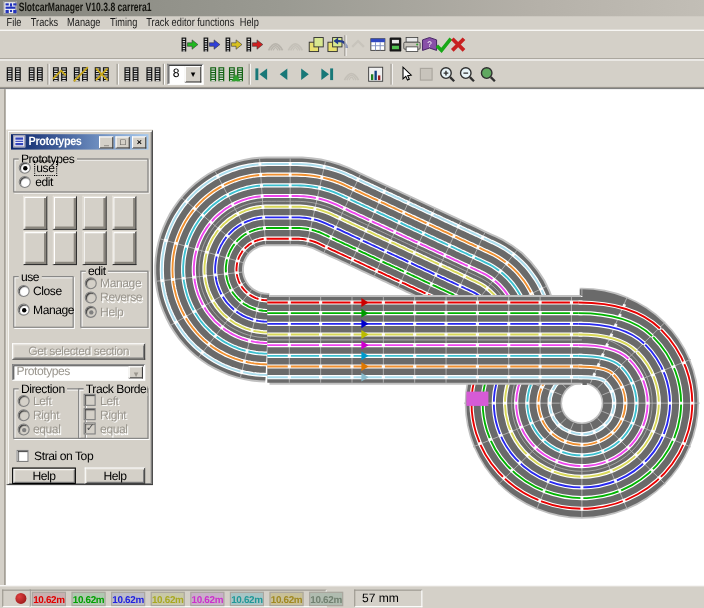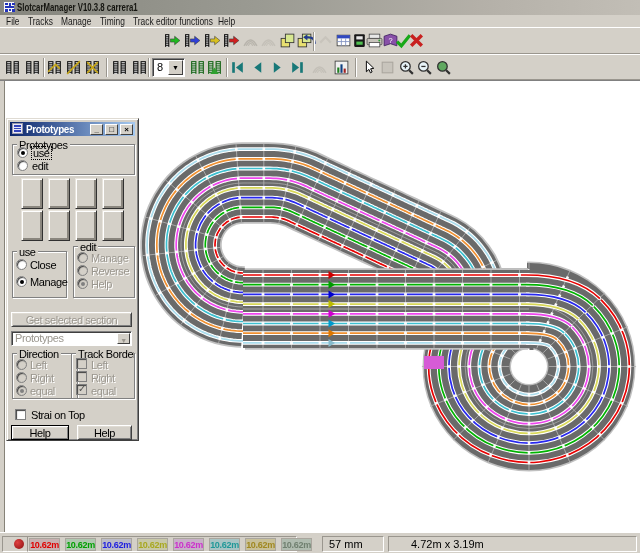--- a/index.html
+++ b/index.html
@@ -989,16 +989,13 @@
   <div class="chip" style="left:65px;background:#b0c8b0;color:#00a000">10.62m</div>
   <div class="chip" style="left:101px;background:#bcbcc8;color:#2020e0">10.62m</div>
   <div class="chip" style="left:137px;background:#c8c8a8;color:#a8a820">10.62m</div>
   <div class="chip" style="left:173px;background:#c8b0c8;color:#cc30cc">10.62m</div>
   <div class="chip" style="left:209px;background:#a8c4c4;color:#209898">10.62m</div>
   <div class="chip" style="left:245px;background:#c8c098;color:#a08820">10.62m</div>
   <div class="chip" style="left:281px;background:#b0bcb0;color:#708070">10.62m</div>
   <div class="panel" style="left:322px;width:62px">
       <span style="position:absolute;left:6px;top:1px">57 mm</span>
     </div>
-  <div class="panel" style="left:388px;width:249px">
-      <span style="position:absolute;left:22px;top:1px">4.72m x 3.19m</span>
-    </div>
 </div>
 
 </body></html>

